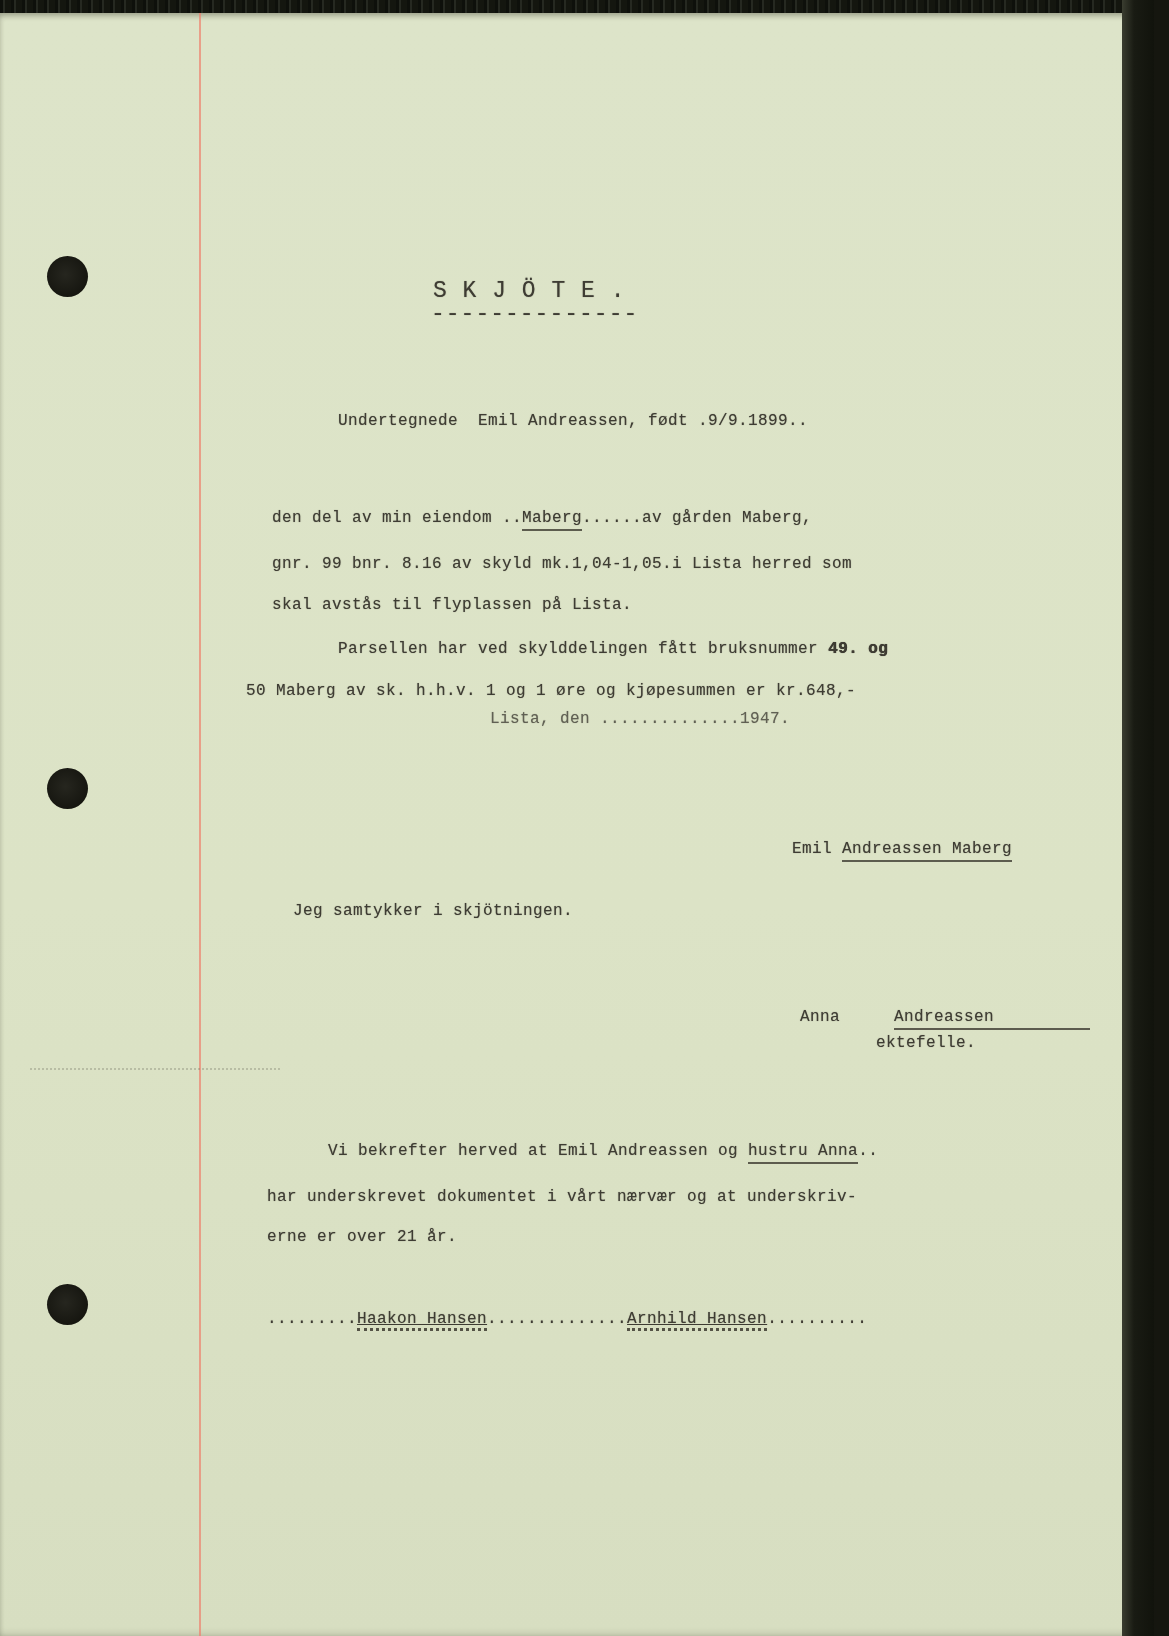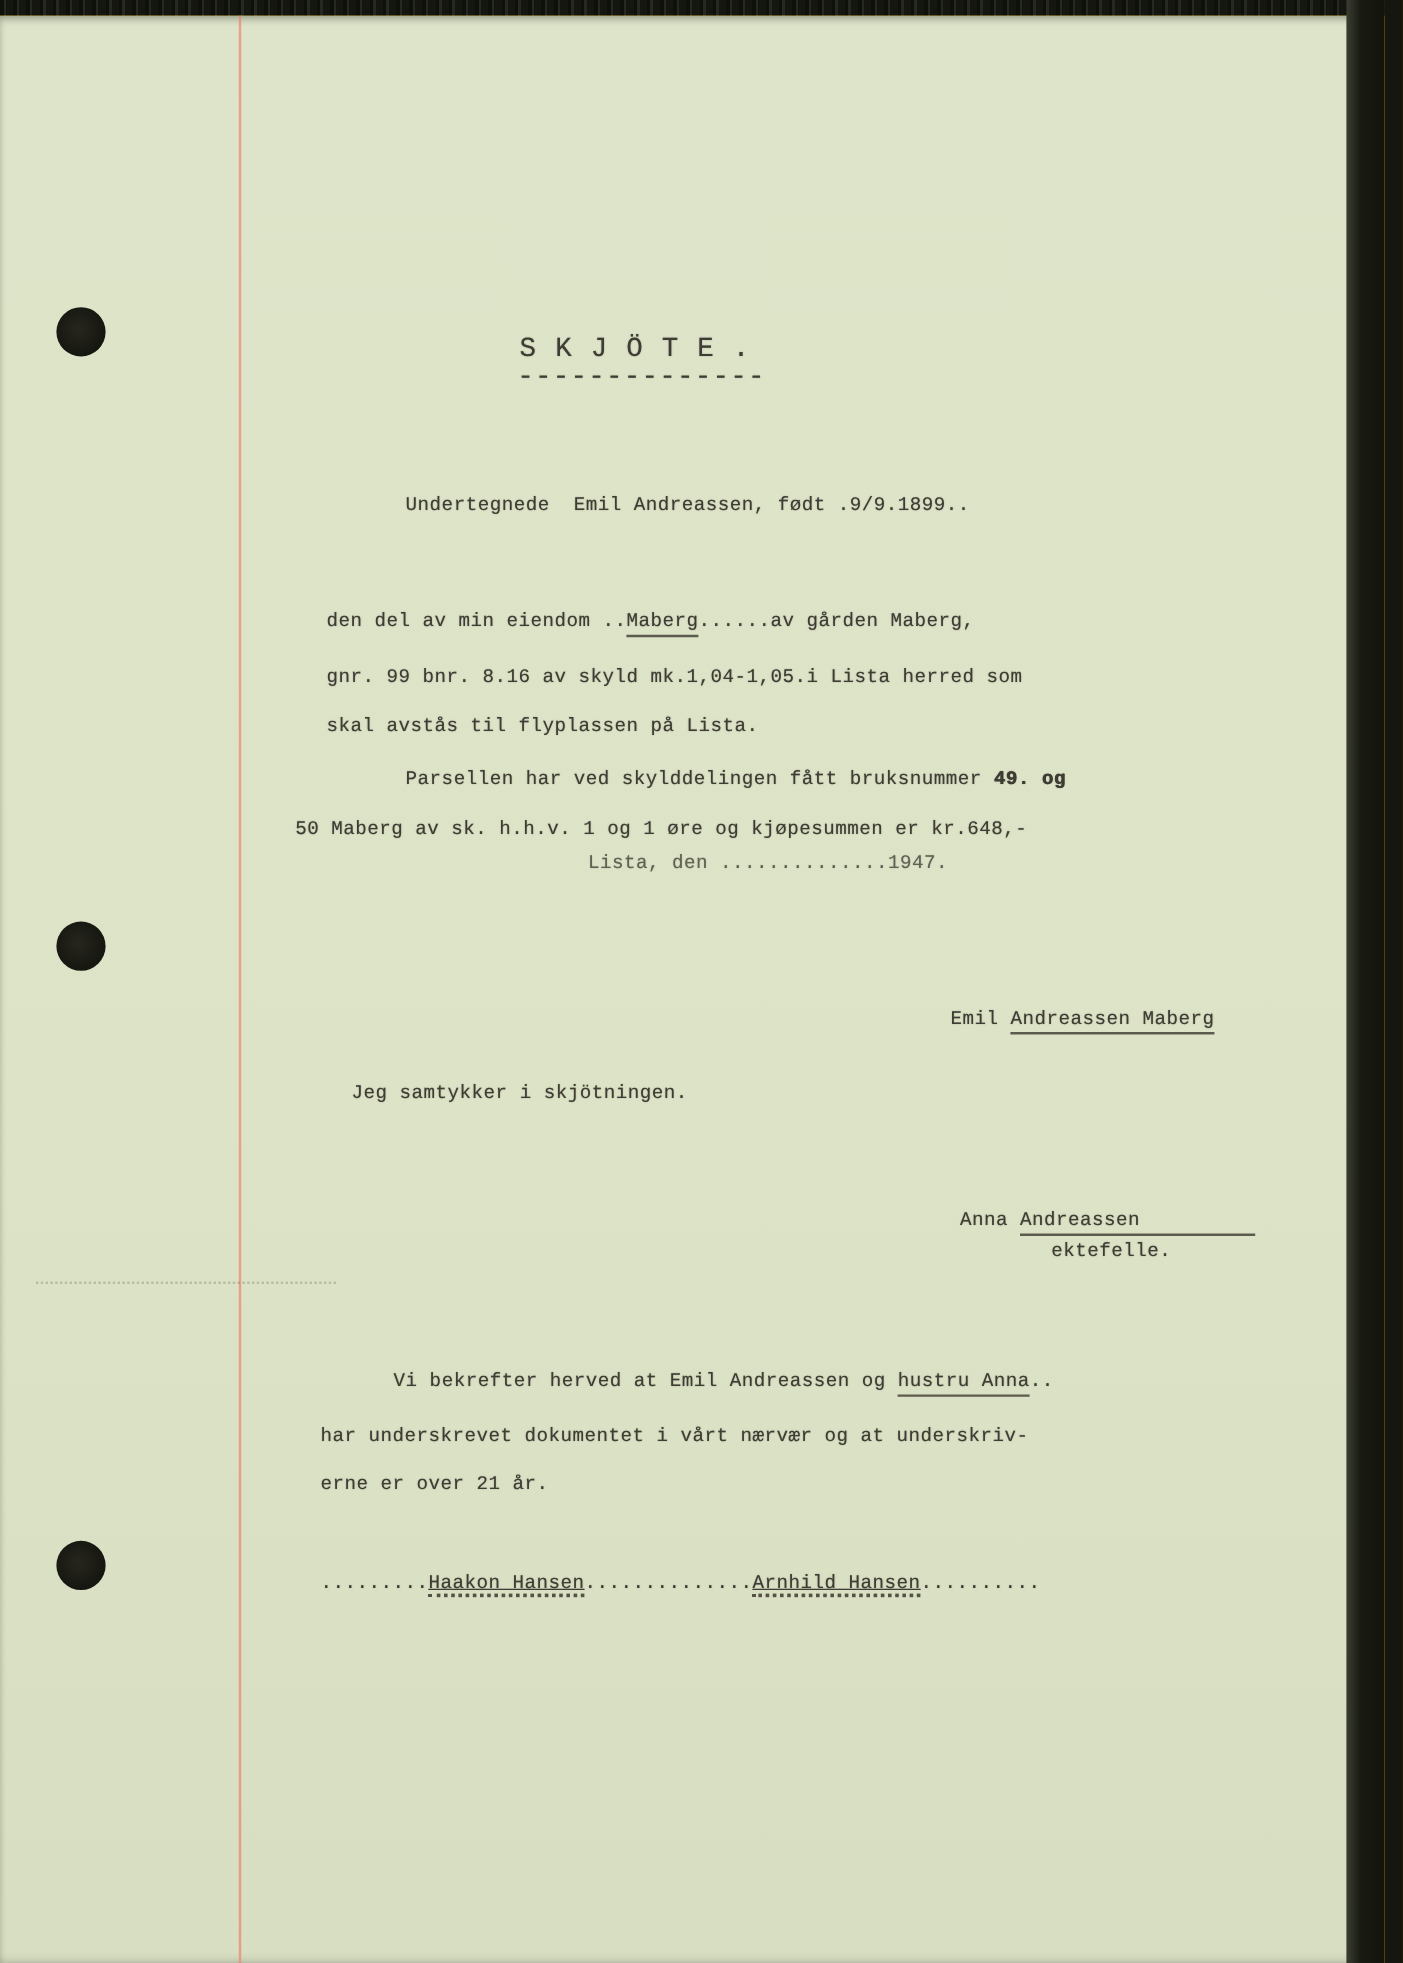--- a/index.html
+++ b/index.html
@@ -1,18 +1,18 @@
 <!DOCTYPE html>
 <html><head>
 <meta charset="utf-8">
 <style>
   html,body { margin:0; padding:0; background:#15160f; }
   .page {
     position:relative; width:1154px; height:1636px; overflow:hidden;
-    background:#eab308;
+    background:#f97316;
     font-family:"Liberation Mono","DejaVu Sans Mono",monospace;
   }
   .scanner-top {
     position:absolute; left:0; top:0; width:1169px; height:13px;
     background:repeating-linear-gradient(90deg,#0e100b 0 3px,#262921 3px 5px,#14160f 5px 11px);
   }
   .scanner-right {
     position:absolute; right:0; top:0; width:32px; height:1636px;
     background:linear-gradient(90deg,#3a3d30 0,#191b13 12px,#11130c 100%);
   }
@@ -29,21 +29,21 @@
     position:absolute; left:47px; width:41px; height:41px; border-radius:50%;
     background:radial-gradient(circle at 45% 45%, #26261f 0%, #15150f 75%);
   }
   .line {
     position:absolute; white-space:pre;
     font-size:16px; letter-spacing:0.4px; color:#3e3c33;
     text-shadow:0 0 1px rgba(62,60,51,0.55);
   }
   .title { font-size:23px; letter-spacing:1px; }
   .u { border-bottom:2px solid rgba(60,58,48,0.8); padding-bottom:2px; }
-  .u-ext { padding-right:96px; }
+  .u-ext { padding-right:96px;margin-left:44px; }
   .bold { font-weight:bold; text-shadow:0.5px 0 0 currentColor,0 0 1px rgba(62,60,51,0.6); }
   .faint { opacity:0.78; }
   .dotname { border-bottom:3px dotted rgba(60,58,48,0.85); padding-bottom:0px;text-decoration:underline; }
   .artifact {
     position:absolute; border-top:2px dotted rgba(95,95,80,0.28); height:0;
   }
 </style>
 </head>
 <body>
 

